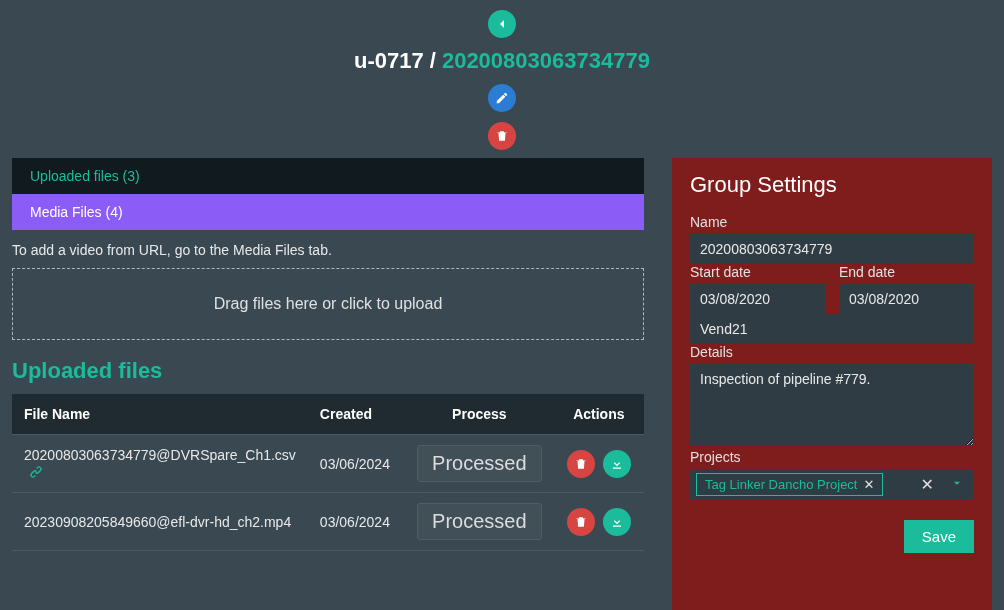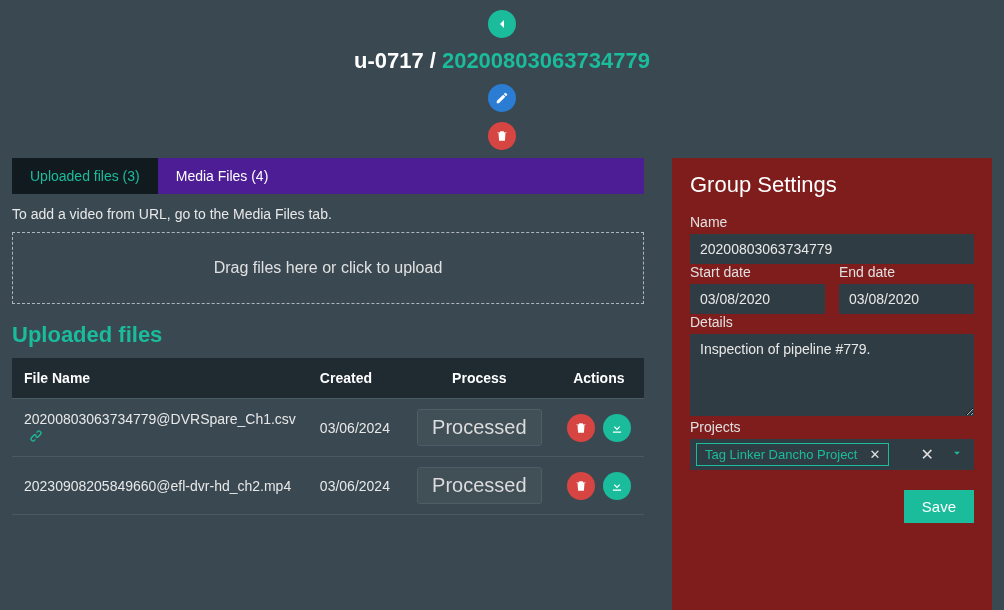--- a/index.html
+++ b/index.html
@@ -60,21 +60,22 @@
   }
   .right {
     width: 320px;
     background: #7f1d1d;
     padding: 14px 18px;
     position: relative;
   }
 
   .tabs {
     display: flex;
-    background: #4c1d95;
+    background: #8b5cf6;
+    flex-direction: column;
   }
   .tab {
     padding: 10px 18px;
     font-size: 14px;
     cursor: pointer;
     color: #fff;
   }
   .tab.active {
     color: #1abc9c;
     background: #111a1f;
@@ -183,21 +184,21 @@
     padding: 4px 6px;
     gap: 6px;
   }
   .project-chip {
     border: 1px solid #1abc9c;
     color: #1abc9c;
     padding: 3px 8px;
     font-size: 13px;
     display: flex;
     align-items: flex-end;
-    gap: 12px;
+    gap: 6px;
   }
   .project-chip .x { color: #e0e0e0; cursor: pointer; font-size: 13px; }
   .project-clear { margin-left: auto; color: #e0e0e0; cursor: pointer; padding: 0 6px; font-size: 16px;}
   .project-caret { color: #1abc9c; cursor: pointer; padding: 0 4px; }
   .project-caret svg { width: 14px; height: 14px; fill: #1abc9c; }
 
   .save-btn {
     background: #1abc9c;
     color: #fff;
     border: none;
@@ -313,20 +314,21 @@
         <label class="field-label">Start date</label>
         <input class="field" value="03/08/2020" style="">
       </div>
       <div class="field-group">
         <label class="field-label">End date</label>
         <input class="field" value="03/08/2020" style="">
       </div>
     </div>
 
     <div class="field-group">
+      <input class="field" value="Vend21" style="">
     </div>
 
     <div class="field-group">
       <label class="field-label">Details</label>
       <textarea class="field" id="details-ta" style="">Inspection of pipeline #779.</textarea>
     </div>
 
     <div class="field-group">
       <label class="field-label">Projects</label>
       <div class="project-select">

